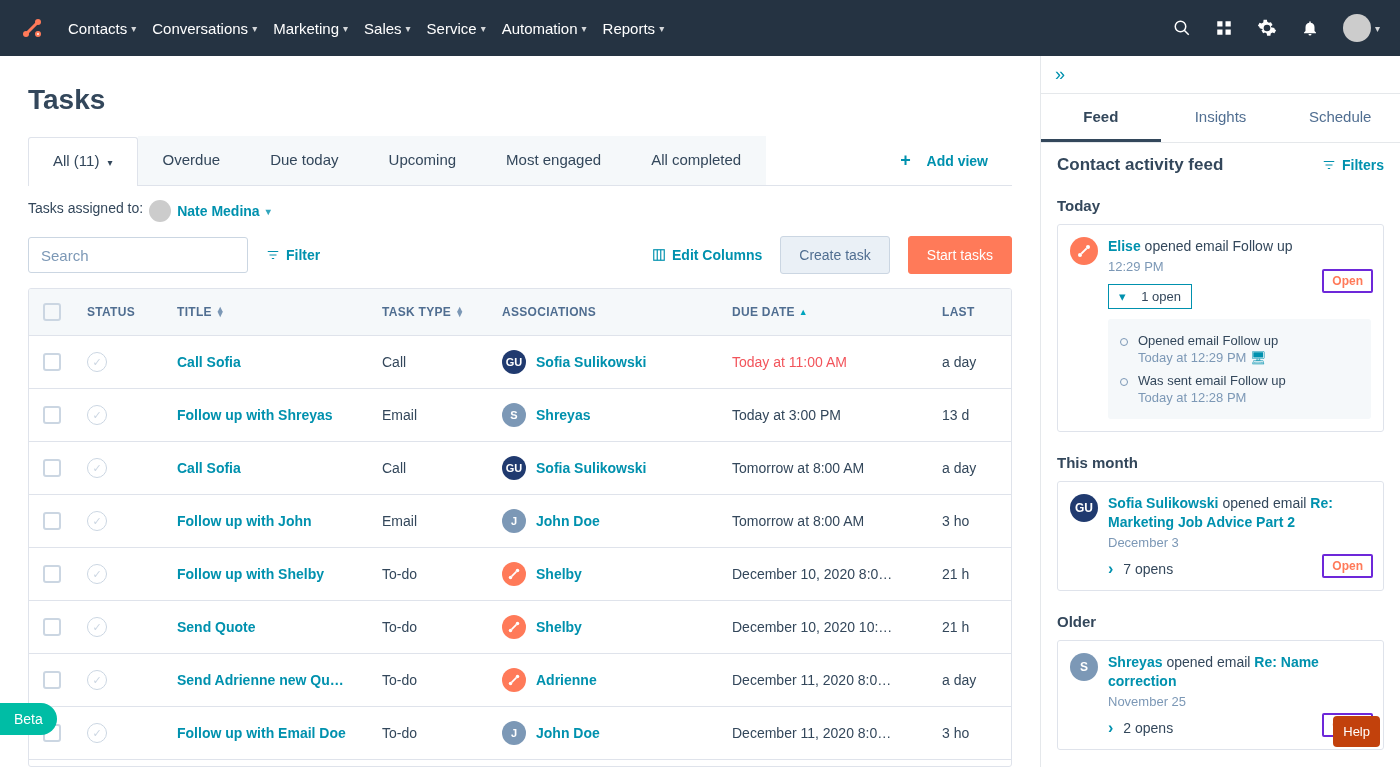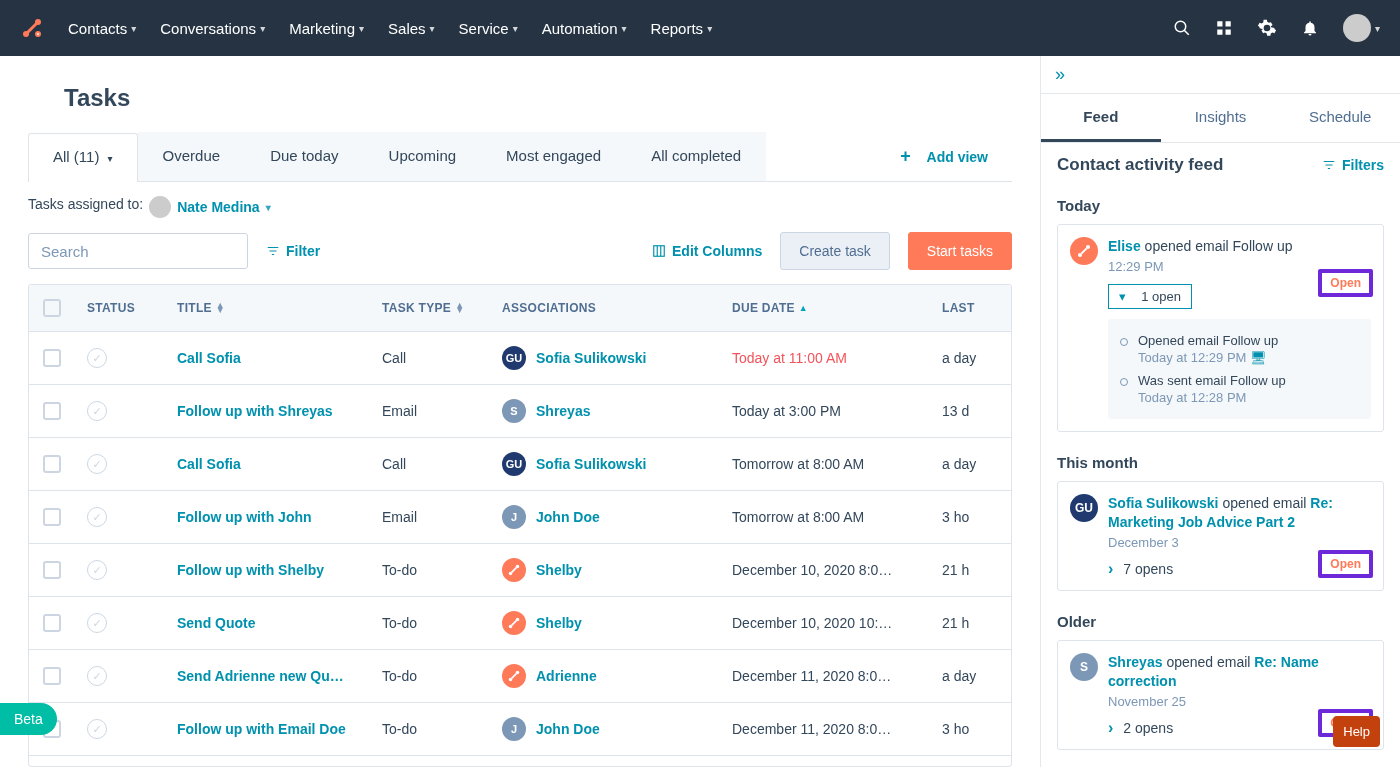--- a/index.html
+++ b/index.html
@@ -1,28 +1,28 @@
 <!DOCTYPE html>
 <html><head>
 <meta charset="utf-8">
 <style>
 * { box-sizing: border-box; margin: 0; padding: 0; }
 body { font-family: -apple-system, BlinkMacSystemFont, "Segoe UI", Helvetica, Arial, sans-serif; font-size: 14px; color: #33475b; background: #fff; }
 .topnav { background: #253342; height: 56px; display: flex; align-items: center; padding: 0 20px; color: #fff; }
 .topnav .logo { width: 24px; height: 24px; margin-right: 24px; }
-.topnav .menu { display: flex; gap: 24px; flex: 1; align-items: center; }
+.topnav .menu { display: flex; gap: 16px; flex: 1; align-items: center; }
 .topnav .menu-item { color: #fff; font-size: 15px; cursor: pointer; display: flex; align-items: center; gap: 4px; }
 .topnav .right { display: flex; align-items: center; gap: 24px; }
 .topnav .icon-btn { cursor: pointer; display: flex; align-items: center; }
 .topnav .avatar { width: 28px; height: 28px; border-radius: 50%; background: #ccc; }
 .chev { font-size: 10px; opacity: 0.8; }
 .main-wrap { display: flex; height: calc(100vh - 56px); }
 .left { flex: 1; padding: 28px 28px 0 28px; overflow: hidden; display: flex; flex-direction: column; }
 .right-panel { width: 360px; border-left: 1px solid #e5e8eb; display: flex; flex-direction: column; overflow: hidden; position: relative; }
-h1.page-title { font-size: 24px; font-weight: 600; color: #33475b; margin-bottom: 20px; margin-left: 36px; }
+h1.page-title { font-size: 28px; font-weight: 600; color: #33475b; margin-bottom: 20px; }
 .tabs { display: flex; border-bottom: 1px solid #dfe3eb; }
 .tab { padding: 14px 24px; color: #33475b; font-size: 15px; cursor: pointer; border: 1px solid transparent; border-bottom: none; background: #f5f8fa; }
 .tab.active { background: #fff; border-color: #dfe3eb; border-radius: 3px 3px 0 0; position: relative; top: 1px; }
 .tab .dd { font-size: 10px; margin-left: 4px; }
 .add-view { margin-left: auto; color: #0091ae; font-weight: 600; cursor: pointer; padding: 14px 24px; display: flex; align-items: center; gap: 6px; }
 .assigned-row { padding: 14px 0; font-size: 14px; display: flex; align-items: flex-start; gap: 6px; }
 .assigned-row .user { color: #0091ae; font-weight: 600; cursor: pointer; display: flex; align-items: center; gap: 6px; }
 .mini-avatar { width: 22px; height: 22px; border-radius: 50%; background: #ccc; }
 .toolbar { display: flex; align-items: center; gap: 18px; padding-bottom: 14px; }
 .search-box { border: 1px solid #cbd6e2; border-radius: 3px; display: flex; align-items: center; padding: 8px 12px; width: 220px; }
@@ -67,21 +67,21 @@
 .rp-header h3 { font-size: 17px; font-weight: 600; }
 .rp-content { flex: 1; overflow: auto; padding: 0 16px 16px; }
 .feed-section-title { font-size: 15px; font-weight: 700; padding: 10px 0; }
 .feed-card { border: 1px solid #dfe3eb; border-radius: 3px; padding: 12px; margin-bottom: 12px; position: relative; }
 .feed-row { display: flex; gap: 10px; }
 .feed-avatar { width: 28px; height: 28px; border-radius: 50%; flex-shrink: 0; display: flex; align-items: center; justify-content: center; color: #fff; font-weight: 600; font-size: 12px; }
 .feed-body { flex: 1; }
 .feed-text { font-size: 14px; line-height: 1.4; }
 .feed-time { color: #7c98b6; font-size: 13px; margin-top: 2px; }
 .feed-link { color: #0091ae; font-weight: 600; }
-.open-badge { position: absolute; right: 10px; border: 4px solid #6d28d9; color: #ff7a59; font-weight: 600; font-size: 12px; padding: 3px 8px; border-radius: 2px; cursor: pointer; }
+.open-badge { position: absolute; right: 10px; border: 2px solid #6d28d9; color: #ff7a59; font-weight: 600; font-size: 12px; padding: 3px 8px; border-radius: 2px; cursor: pointer; }
 .open-count-row { display: flex; align-items: center; gap: 10px; margin-top: 10px; }
 .open-count-box { border: 1px solid #0091ae; padding: 4px 10px; font-size: 13px; display: inline-flex; align-items: center; gap: 6px; }
 .sub-timeline { background: #f5f8fa; border-radius: 3px; padding: 10px 12px; margin-top: 10px; }
 .sub-item { display: flex; gap: 10px; align-items: flex-start; padding: 4px 0; }
 .sub-dot { width: 8px; height: 8px; border: 1.5px solid #7c98b6; border-radius: 50%; margin-top: 5px; flex-shrink: 0; }
 .sub-text { font-size: 13px; }
 .beta-pill { position: fixed; left: 0; bottom: 32px; background: #00bda5; color: #fff; padding: 8px 14px; border-radius: 0 16px 16px 0; font-weight: 500; cursor: pointer; }
 .help-btn { position: fixed; right: 20px; bottom: 20px; background: #c2410c; color: #fff; padding: 8px 10px; border-radius: 4px; font-weight: 500; cursor: pointer; font-size: 13px; }
 .opens-arrow { color: #0091ae; font-weight: 700; transform: rotate(0deg); font-size: 16px; cursor: pointer; }
 </style>

